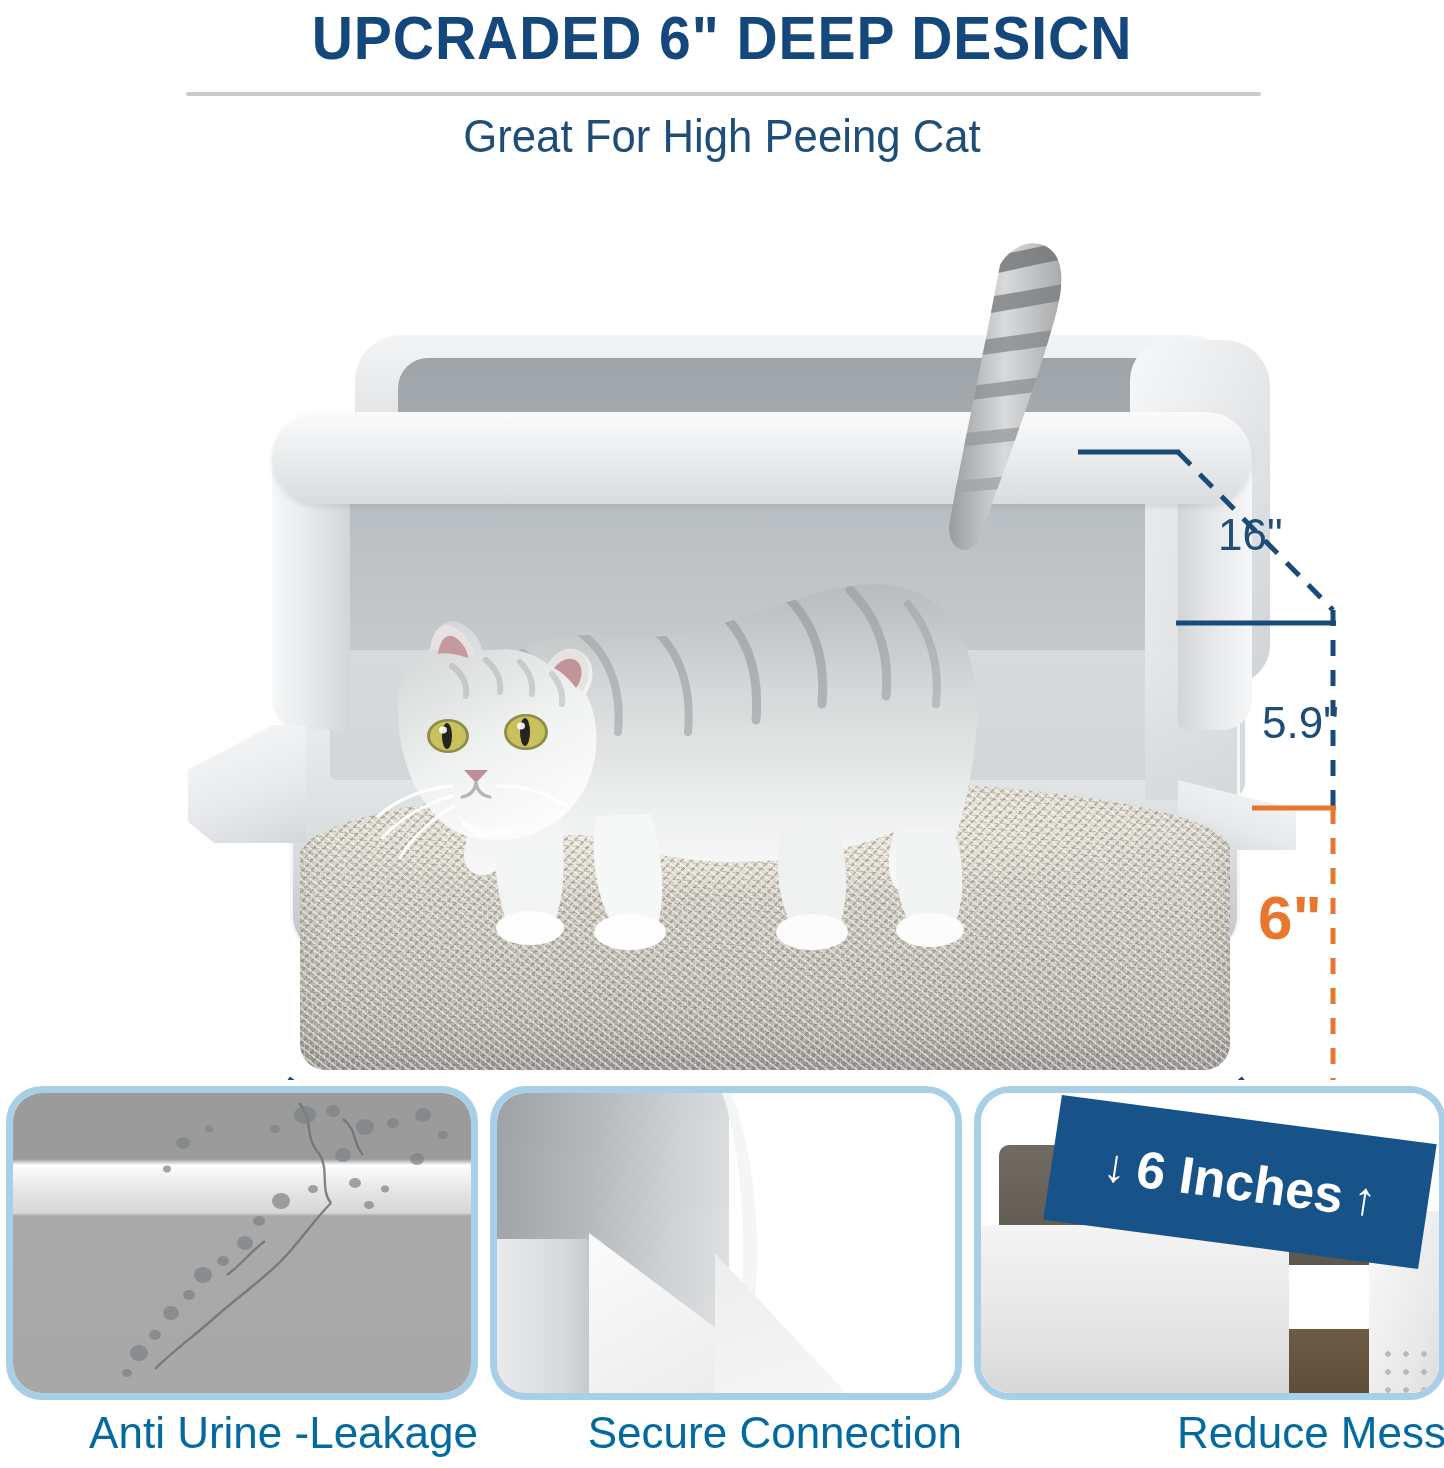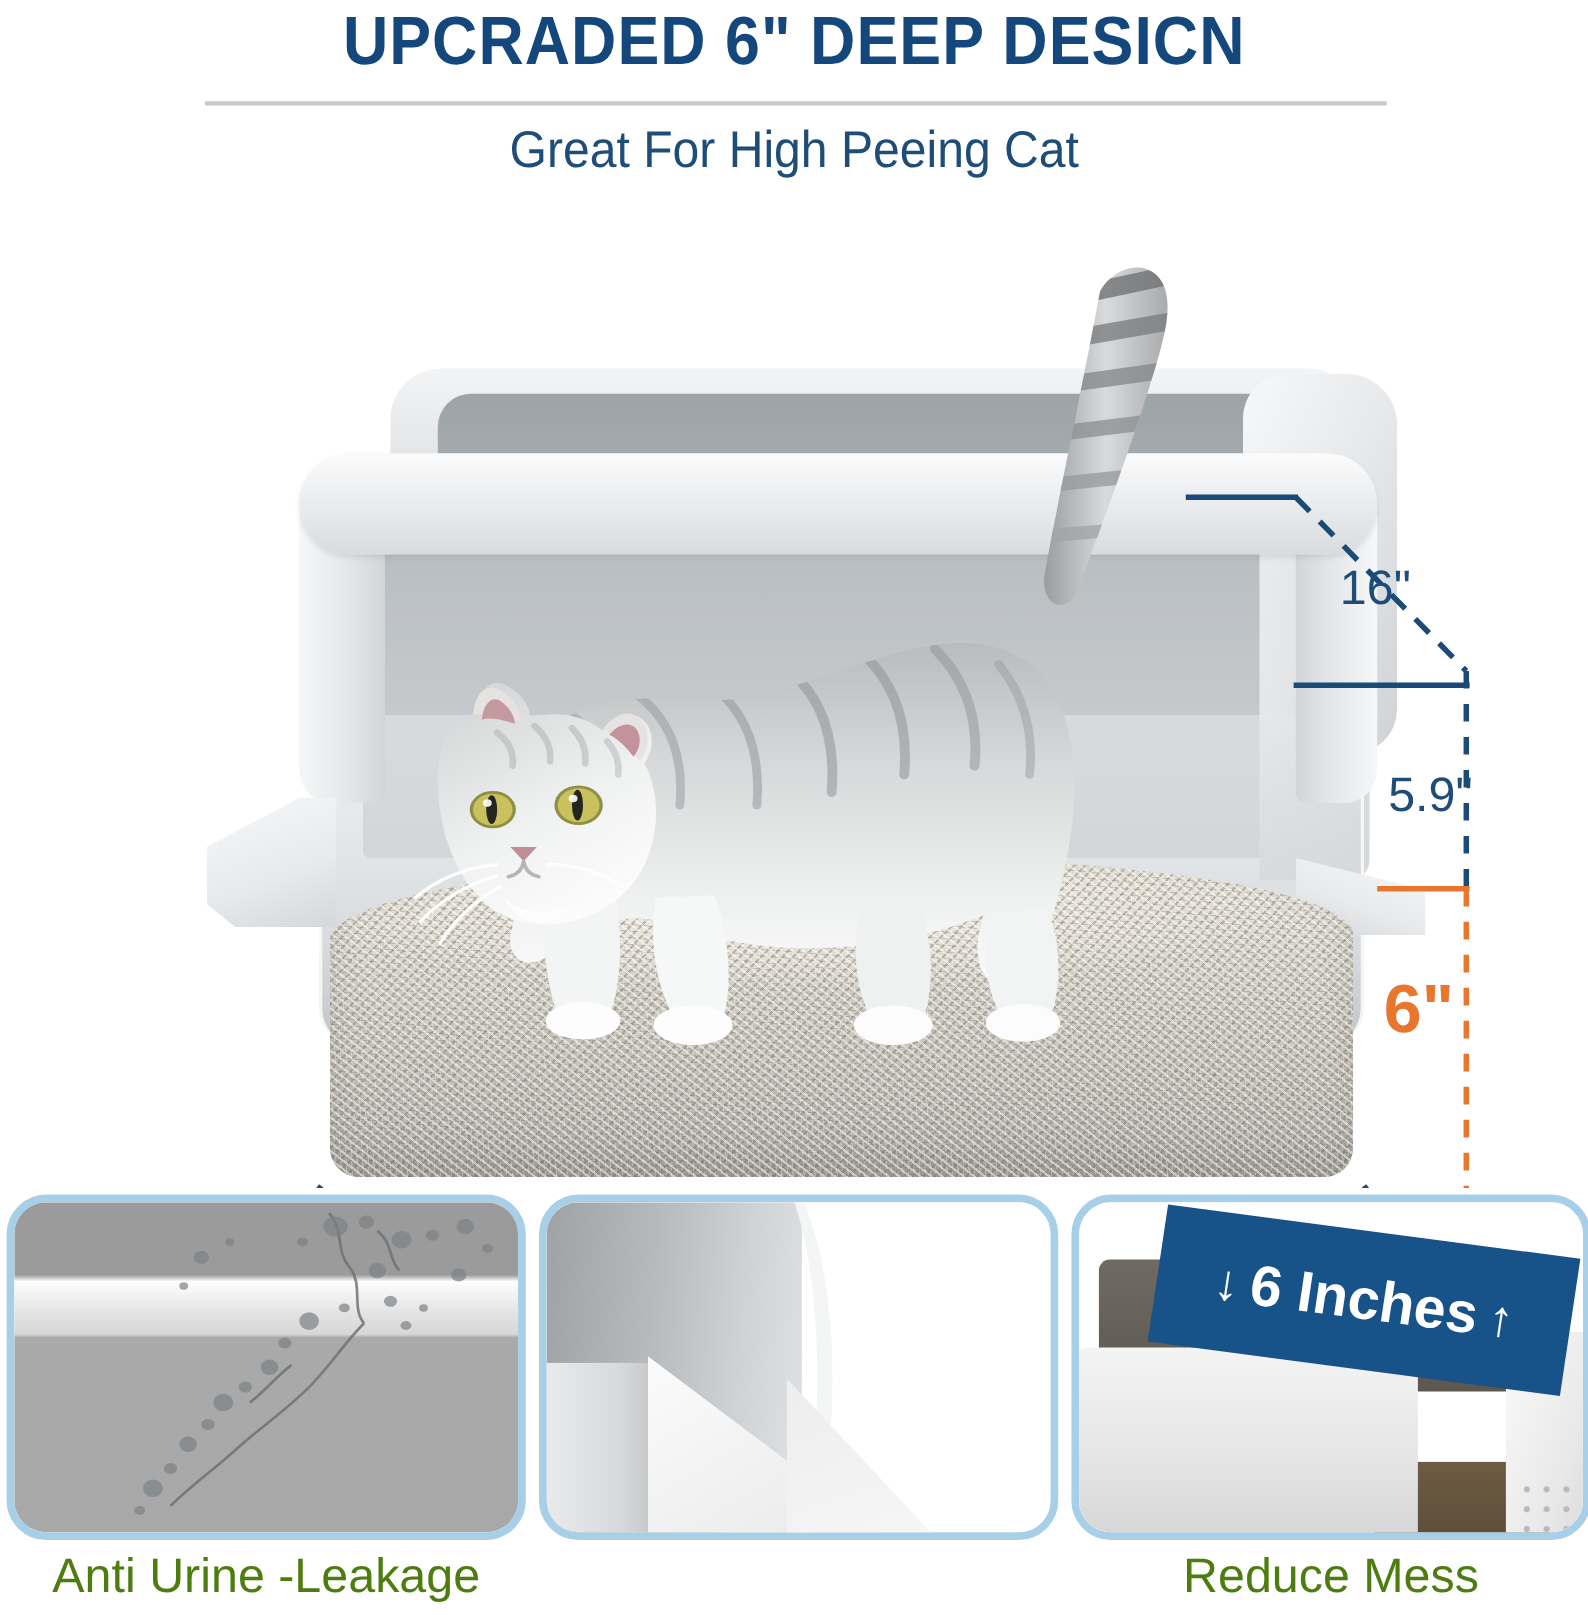--- a/index.html
+++ b/index.html
@@ -160,23 +160,23 @@
   .panel {
     position:absolute; top:0; width:472px; height:314px;
     border:7px solid #a8cfe8; border-radius:36px;
     overflow:hidden; background:#ffffff;
   }
   .panel.p1 { left:6px; }
   .panel.p2 { left:490px; }
   .panel.p3 { left:974px; }
 
   .panel-caption {
-    position:absolute; top:322px; width:472px; text-align:center;
+    position:absolute; top:322px; width:472px; text-align:right;
     font-family:"Liberation Sans Narrow","Liberation Sans",sans-serif;
-    font-size:44px; color:#4d7c0f; white-space:nowrap;
+    font-size:44px; color:#0369a1; white-space:nowrap;
   }
   .cap1 { left:6px; }
   .cap2 { left:490px; }
   .cap3 { left:974px; }
 
   
   .p1-bg { position:absolute; inset:0;
     background: linear-gradient(180deg,#9b9b9b 0%, #9b9b9b 22%, #fdfdfd 24%, #f2f2f2 28%,
                 #e2e2e2 34%, #d6d6d6 40%, #a9a9a9 41%, #a8a8a8 100%); }
 
@@ -466,20 +466,21 @@
     <div class="panel-caption cap1">Anti Urine -Leakage</div>
 
     <div class="panel p2">
       <div class="p2-bg"></div>
       <div class="p2-colL"></div>
       <div class="p2-colL2"></div>
       <div class="p2-arc2"></div>
       <div class="p2-wedge"></div>
       <div class="p2-shadow"></div>
     </div>
+    <div class="panel-caption cap2">Secure Connection</div>
 
     <div class="panel p3">
       <div class="p3-bg"></div>
       <div class="p3-wallback"></div>
       <div class="p3-floor"></div>
       <div class="p3-rightpost"></div>
       <div class="p3-grill"></div>
       <div class="p3-wallfront"></div>
       <div class="p3-banner">
         <span class="arw">↓</span>

